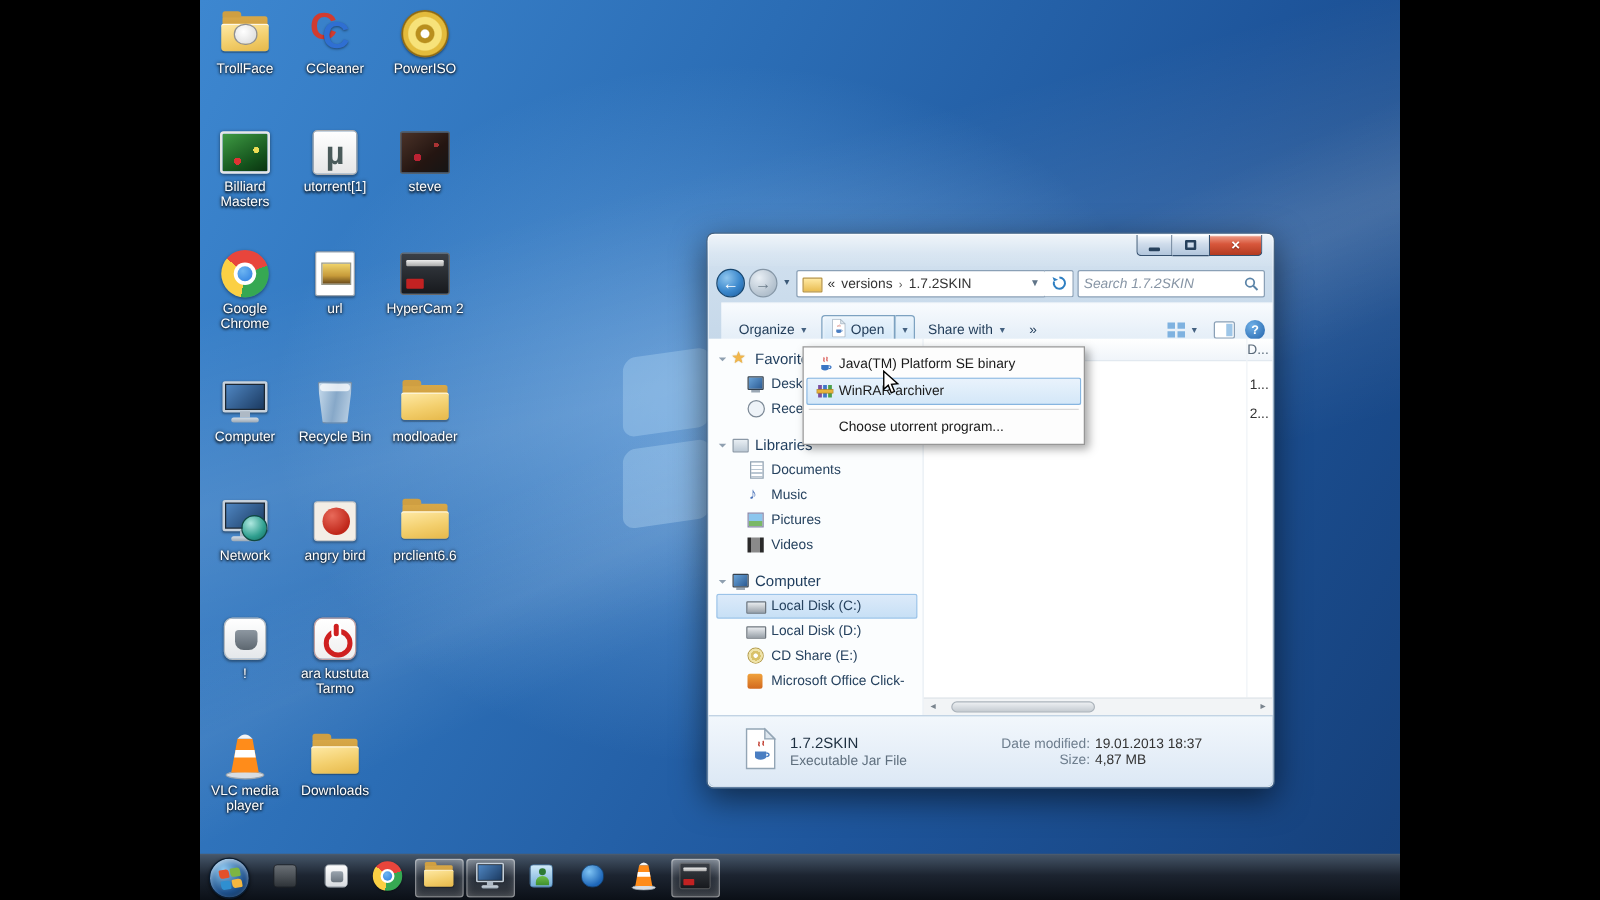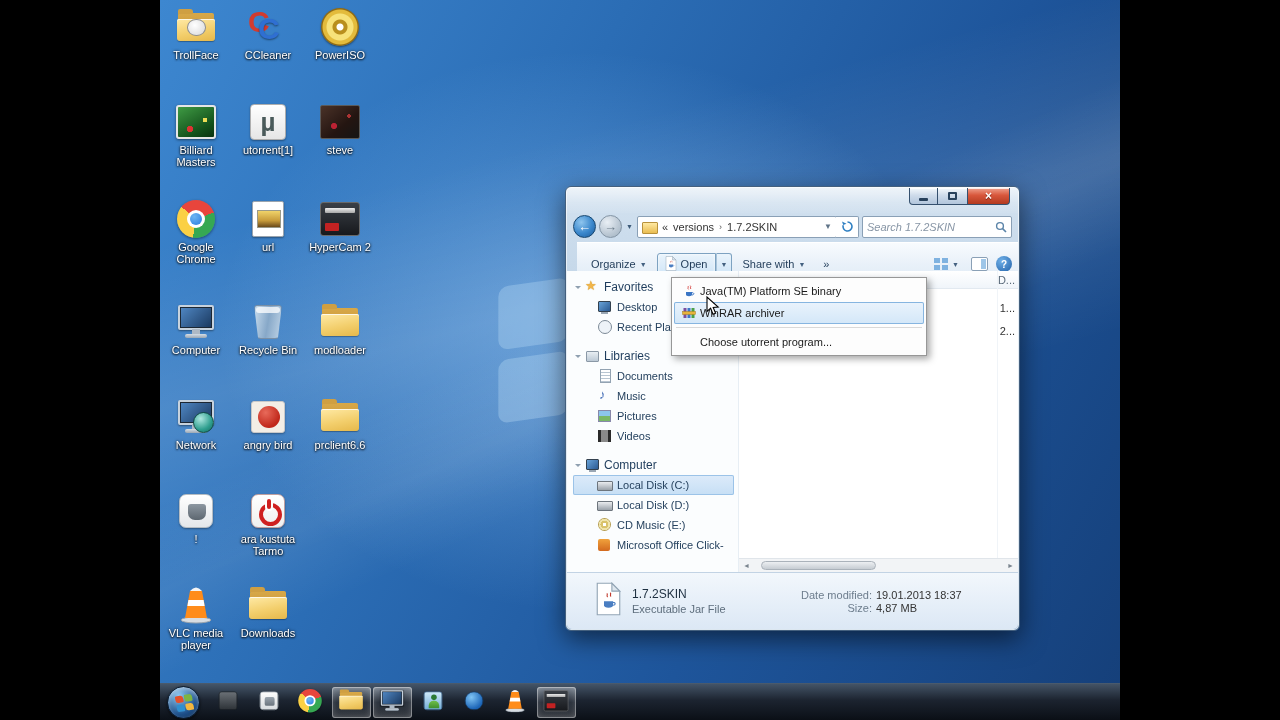--- a/index.html
+++ b/index.html
@@ -190,21 +190,21 @@
  background:linear-gradient(#f2f7fc,#dce8f5);border-top:1px solid #c2d3e4;display:flex;align-items:center;padding:0 10px 0 28px;gap:10px;}
 .det-main{width:118px;}
 .det-name{font-size:12px;color:#1d2f40;}
 .det-type{font-size:11px;color:#5e6e7d;margin-top:2px;}
 .det-meta{font-size:11px;margin-left:28px;}
 .det-meta .row{display:flex;margin:1px 0;}
 .det-meta .lbl{width:84px;text-align:right;margin-right:4px;color:#6d7d8d;}
 .det-meta .val{color:#333;}
 
 
-.open-menu{position:absolute;left:105px;top:90px;width:256px;z-index:50;background:#fdfdfd;border:1px solid #979797;
+.open-menu{position:absolute;left:76px;top:90px;width:226px;z-index:50;background:#fdfdfd;border:1px solid #979797;
  box-shadow:3px 3px 7px rgba(0,0,0,.35);padding:2px;}
 .menu-item{display:flex;align-items:center;height:22px;font-size:11px;color:#1a1a1a;border-radius:2px;padding:0 4px;}
 .menu-item.hover{background:linear-gradient(#eaf3fc,#d3e7f8);box-shadow:inset 0 0 0 1px #86b5e0;}
 .menu-ic{width:22px;display:flex;align-items:center;justify-content:center;flex:none;}
 .menu-sep{height:1px;background:#d9d9d9;margin:3px 2px;}
 
 
 .cursor{position:absolute;left:546px;top:296px;z-index:200;}
 
 
@@ -551,21 +551,21 @@
             <div class="nav-item sel">
               <span class="si si-disk"></span>
               <span class="nav-ilabel">Local Disk (C:)</span>
             </div>
             <div class="nav-item">
               <span class="si si-disk"></span>
               <span class="nav-ilabel">Local Disk (D:)</span>
             </div>
             <div class="nav-item">
               <span class="si si-cd"></span>
-              <span class="nav-ilabel">CD Music (E:)</span>
+              <span class="nav-ilabel">CD Share (E:)</span>
             </div>
             <div class="nav-item">
               <span class="si si-office"></span>
               <span class="nav-ilabel">Microsoft Office Click-</span>
             </div>
           </div>
         <div class="filearea">
           <div class="col-header">
             <span class="col-frag">D...</span>
           </div>

